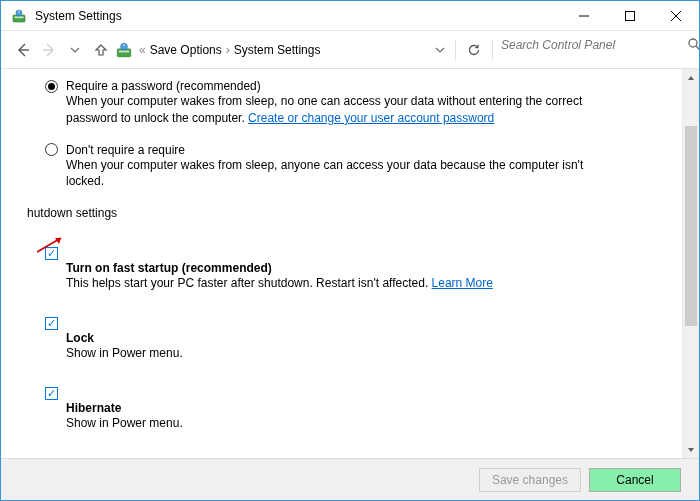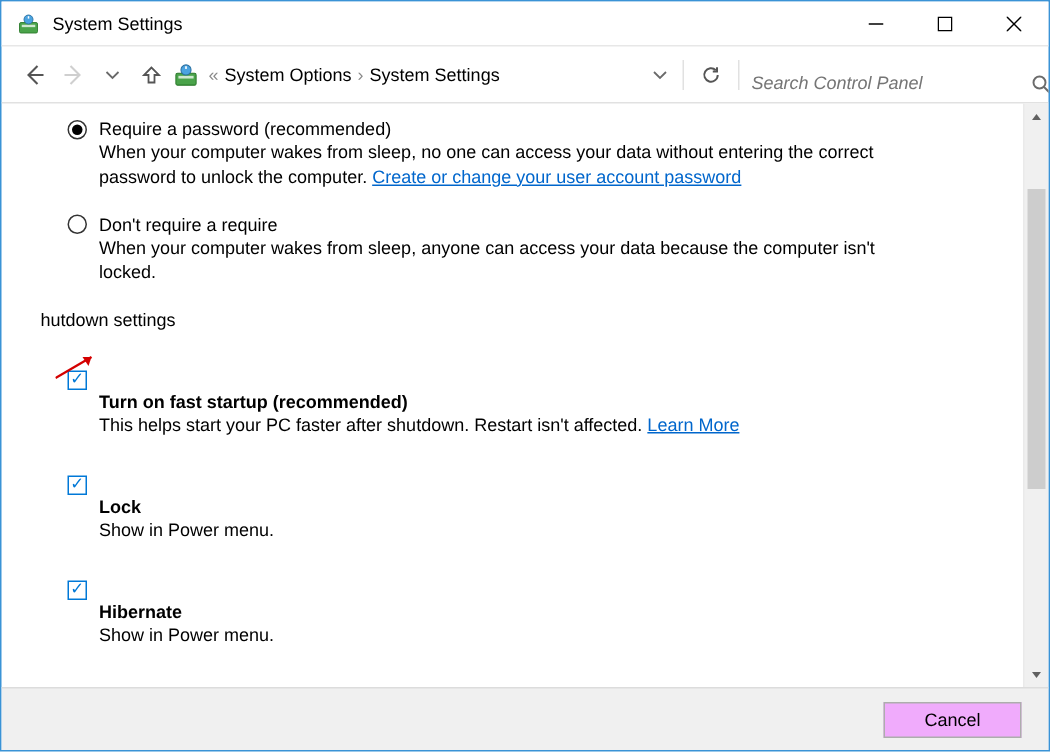--- a/index.html
+++ b/index.html
@@ -69,21 +69,21 @@
   .breadcrumb .chevron { color: #8a8a8a; }
   .spacer-flex { flex: 1; }
   .addr-dd {
     width: 18px; height: 28px;
     display: flex; align-items: center; justify-content: center;
     color: #555;
   }
   .vdiv { width:1px; height: 20px; background: #e1e1e1; margin: 0 4px;}
   .search-box {
     width: 190px;
-    display: flex; align-items: flex-end;
+    display: flex; align-items: flex-start;
     height: 26px;
     gap: 27px;
   }
   .search-box input {
     flex: 1;
     border: none;
     outline: none;
     font-size: 12px;
     font-style: italic;
     color: #7a7a7a;
@@ -197,21 +197,21 @@
     display: flex;
     align-items: center;
     justify-content: flex-end;
     padding: 0 18px;
     gap: 8px;
   }
   .btn {
     min-width: 92px;
     height: 24px;
     border: 1px solid #adadad;
-    background: #f0abfc;
+    background: #86efac;
     font-size: 12px;
     display: flex; align-items: center; justify-content: center;
     padding: 0 12px;
   }
   .btn.disabled {
     color: #9a9a9a;
     border-color: #cfcfcf;
     background: #efefef;
   }
 
@@ -277,21 +277,21 @@
   <div class="breadcrumb">
     <div class="nav-cp-icon">
       <svg width="18" height="18" viewBox="0 0 16 16">
         <rect x="2" y="7" width="12" height="7" rx="1" fill="#4aa34a" stroke="#2b7a2b" stroke-width="0.6"></rect>
         <rect x="3.5" y="8.5" width="9" height="1.6" fill="#cfe8cf"></rect>
         <circle cx="8" cy="5" r="3" fill="#4aa3e0" stroke="#2a6fa0" stroke-width="0.6"></circle>
         <rect x="7.5" y="2.8" width="1" height="1.6" fill="#fff"></rect>
       </svg>
     </div>
     <span class="chevron">«</span>
-    <span>System Options</span>
+    <span>Save Options</span>
     <span class="chevron">›</span>
     <span>System Settings</span>
   </div>
   <div class="spacer-flex"></div>
   <div class="addr-dd">
     <svg width="10" height="10" viewBox="0 0 10 10">
         <path d="M1 3 L5 7 L9 3" fill="none" stroke="#6a6a6a" stroke-width="1.2"></path>
       </svg>
   </div>
   <div class="vdiv"></div>
@@ -382,14 +382,15 @@
     </div>
     <div class="sb-btn">
       <svg width="8" height="8" viewBox="0 0 8 8">
           <path d="M1 2 L4 6 L7 2 Z" fill="#606060"></path>
         </svg>
     </div>
   </div>
 </div>
 
 <div class="footer">
+  <div class="btn disabled">Save changes</div>
   <div class="btn">Cancel</div>
 </div>
 
 </body></html>

